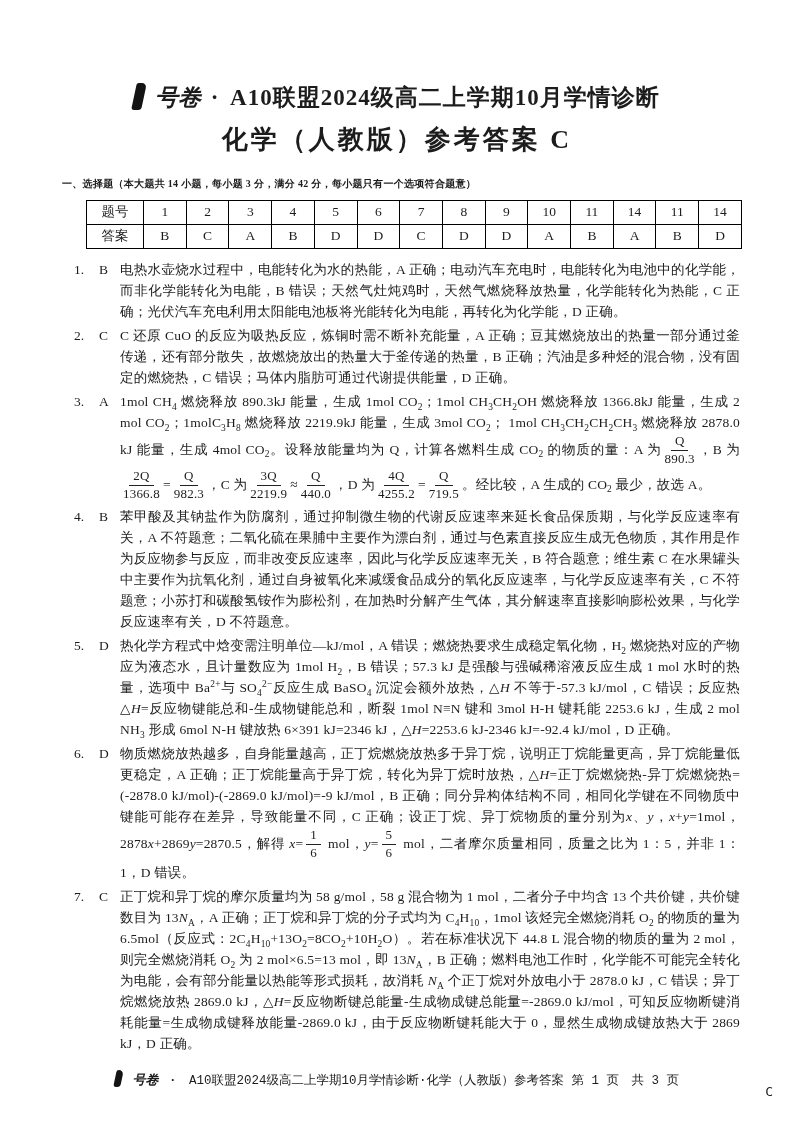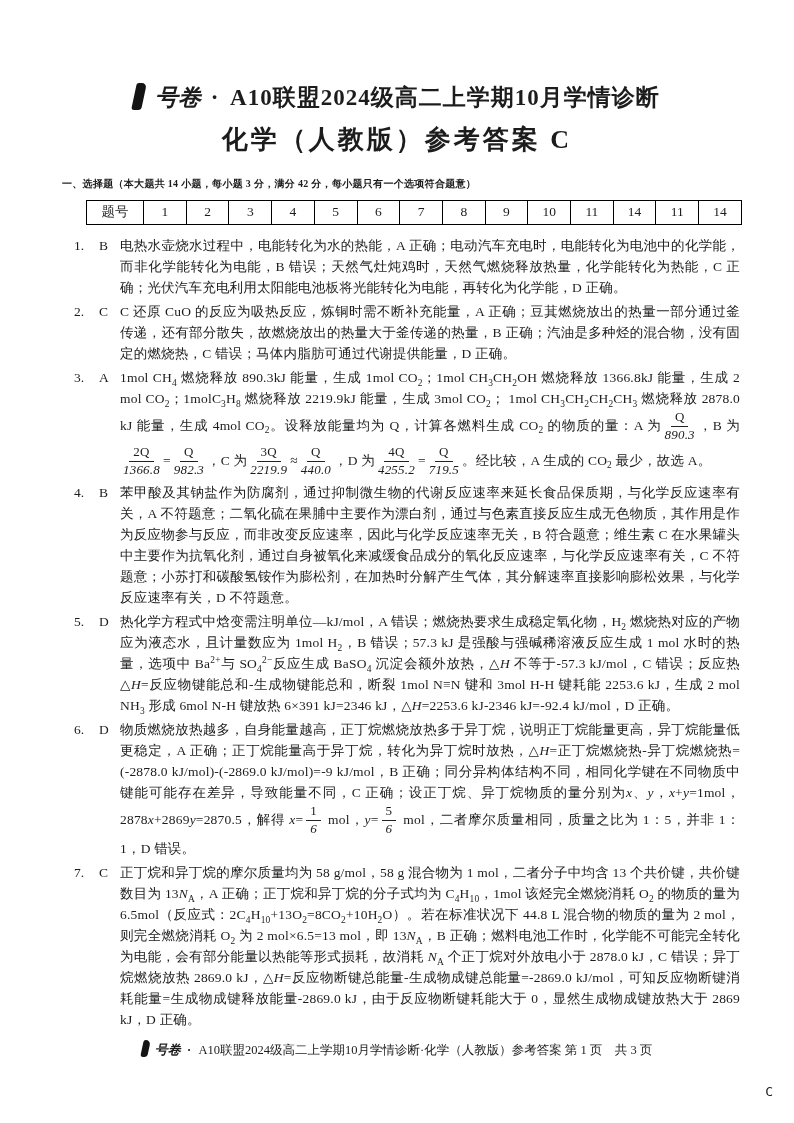--- a/index.html
+++ b/index.html
@@ -42,24 +42,24 @@
   .item .body {
     flex:1; font-size:13.5px; line-height:21px; text-align:justify;
     letter-spacing:0.2px;
   }
   sub, sup { font-size:0.7em; line-height:0; }
   .frac {
     display:inline-flex; flex-direction:column; align-items:center;
     vertical-align:middle; margin:1px 3px; line-height:1.15; font-size:13px;
   }
   .fr-top { border-bottom:1px solid #222; padding:0 4px 1px; }
-  .fr-bot { padding-top:1px;font-style:italic; }
+  .fr-bot { padding-top:1px; }
   
   .footer {
-    margin-top:10px; text-align:center; font-size:12.5px; white-space:nowrap;
+    margin-top:16px; text-align:center; font-size:12.5px; white-space:nowrap;font-family:Liberation Mono, monospace;
   }
   .footer .logo-stroke { width:7px; height:17px; vertical-align:-3px; margin-right:3px; }
   .footer .logo-text { font-size:13px; }
   .corner-letter {
     position:absolute; top:1084px; right:21px; font-size:13px;
     font-family:"DejaVu Sans Mono","Liberation Mono",monospace;
   }
 </style>
 </head>
 <body>
@@ -92,20 +92,37 @@
           <td>6</td>
           <td>7</td>
           <td>8</td>
           <td>9</td>
           <td>10</td>
           <td>11</td>
           <td>14</td>
           <td>11</td>
           <td>14</td>
         </tr>
+      <tr>
+        <th>答案</th>
+      <td>B</td>
+          <td>C</td>
+          <td>A</td>
+          <td>B</td>
+          <td>D</td>
+          <td>D</td>
+          <td>C</td>
+          <td>D</td>
+          <td>D</td>
+          <td>A</td>
+          <td>B</td>
+          <td>A</td>
+          <td>B</td>
+          <td>D</td>
+        </tr>
     </tbody>
   </table>
 
   <div class="items">
     <div class="item">
       <span class="num">1.</span>
       <span class="ans">B</span>
       <div class="body">电热水壶烧水过程中，电能转化为水的热能，A 正确；电动汽车充电时，电能转化为电池中的化学能，而非化学能转化为电能，B 错误；天然气灶炖鸡时，天然气燃烧释放热量，化学能转化为热能，C 正确；光伏汽车充电利用太阳能电池板将光能转化为电能，再转化为化学能，D 正确。</div>
     </div>
     <div class="item">

